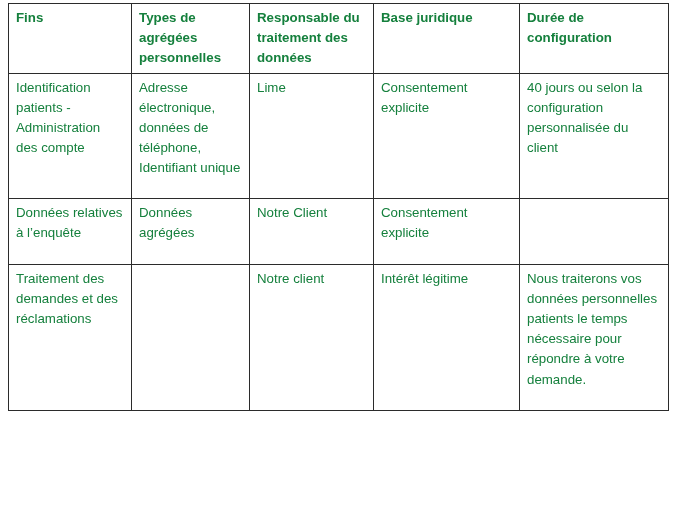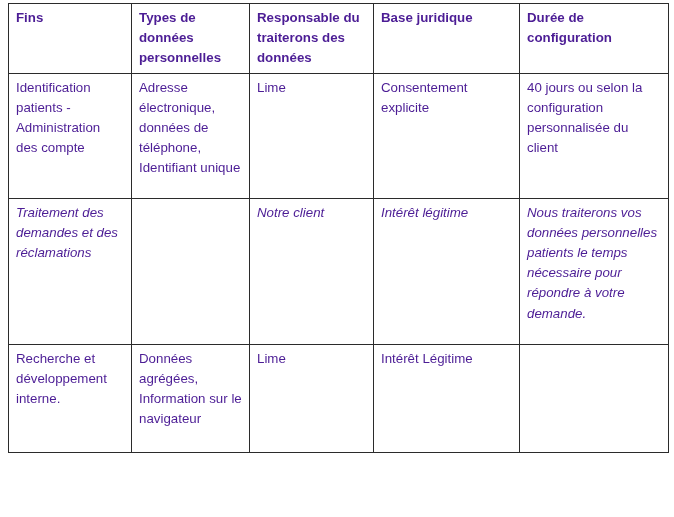--- a/index.html
+++ b/index.html
@@ -30,39 +30,39 @@
     background: #ffffff;
   }
   table.gdpr-table td,
   table.gdpr-table th {
     border: 1px solid #2b2b2b;
     vertical-align: top;
     text-align: left;
     padding: 4px 6px 4px 7px;
     font-size: 13.3px;
     line-height: 1.52;
-    color: #4c1d95;
+    color: #15803d;
     word-wrap: break-word;
     overflow-wrap: anywhere;
     font-weight: normal;
   }
   table.gdpr-table thead th {
     font-weight: bold;
     height: 55px;
   }
   
   col.c0 { width: 123px; }
   col.c1 { width: 118px; }
   col.c2 { width: 124px; }
   col.c3 { width: 146px; }
   col.c4 { width: 149px; }
 
   tr.r0 td { height: 116px; }
   tr.r1 td { height: 57px; }
-  tr.r2 td { height: 137px; font-style: italic; }
+  tr.r2 td { height: 137px; }
   tr.r3 td { height: 99px; }
 
   .cell-text {
     display: block;
     white-space: pre-line;
   }
 </style>
 </head>
 <body>
 
@@ -75,24 +75,24 @@
         <col class="c2">
         <col class="c3">
         <col class="c4">
     </colgroup>
     <thead>
       <tr>
         <th>
             <span class="cell-text">Fins</span>
           </th>
         <th>
-            <span class="cell-text">Types de données personnelles</span>
+            <span class="cell-text">Types de agrégées personnelles</span>
           </th>
         <th>
-            <span class="cell-text">Responsable du traiterons des données</span>
+            <span class="cell-text">Responsable du traitement des données</span>
           </th>
         <th>
             <span class="cell-text">Base juridique</span>
           </th>
         <th>
             <span class="cell-text">Durée de configuration</span>
           </th>
       </tr>
     </thead>
     <tbody>
@@ -106,50 +106,50 @@
         <td>
             <span class="cell-text">Lime</span>
           </td>
         <td>
             <span class="cell-text">Consentement explicite</span>
           </td>
         <td>
             <span class="cell-text">40 jours ou selon la configuration personnalisée du client</span>
           </td>
       </tr>
+      <tr class="r1">
+        <td>
+            <span class="cell-text">Données relatives à l’enquête</span>
+          </td>
+        <td>
+            <span class="cell-text">Données agrégées</span>
+          </td>
+        <td>
+            <span class="cell-text">Notre Client</span>
+          </td>
+        <td>
+            <span class="cell-text">Consentement explicite</span>
+          </td>
+        <td>
+            <span class="cell-text"></span>
+          </td>
+      </tr>
       <tr class="r2">
         <td>
             <span class="cell-text">Traitement des demandes et des réclamations</span>
           </td>
         <td>
             <span class="cell-text"></span>
           </td>
         <td>
             <span class="cell-text">Notre client</span>
           </td>
         <td>
             <span class="cell-text">Intérêt légitime</span>
           </td>
         <td>
             <span class="cell-text">Nous traiterons vos données personnelles patients le temps nécessaire pour répondre à votre demande.</span>
           </td>
       </tr>
-      <tr class="r3">
-        <td>
-            <span class="cell-text">Recherche et développement interne.</span>
-          </td>
-        <td>
-            <span class="cell-text">Données agrégées, Information sur le navigateur</span>
-          </td>
-        <td>
-            <span class="cell-text">Lime</span>
-          </td>
-        <td>
-            <span class="cell-text">Intérêt Légitime</span>
-          </td>
-        <td>
-            <span class="cell-text"></span>
-          </td>
-      </tr>
     </tbody>
   </table>
 
 </div>
 
 </body></html>

